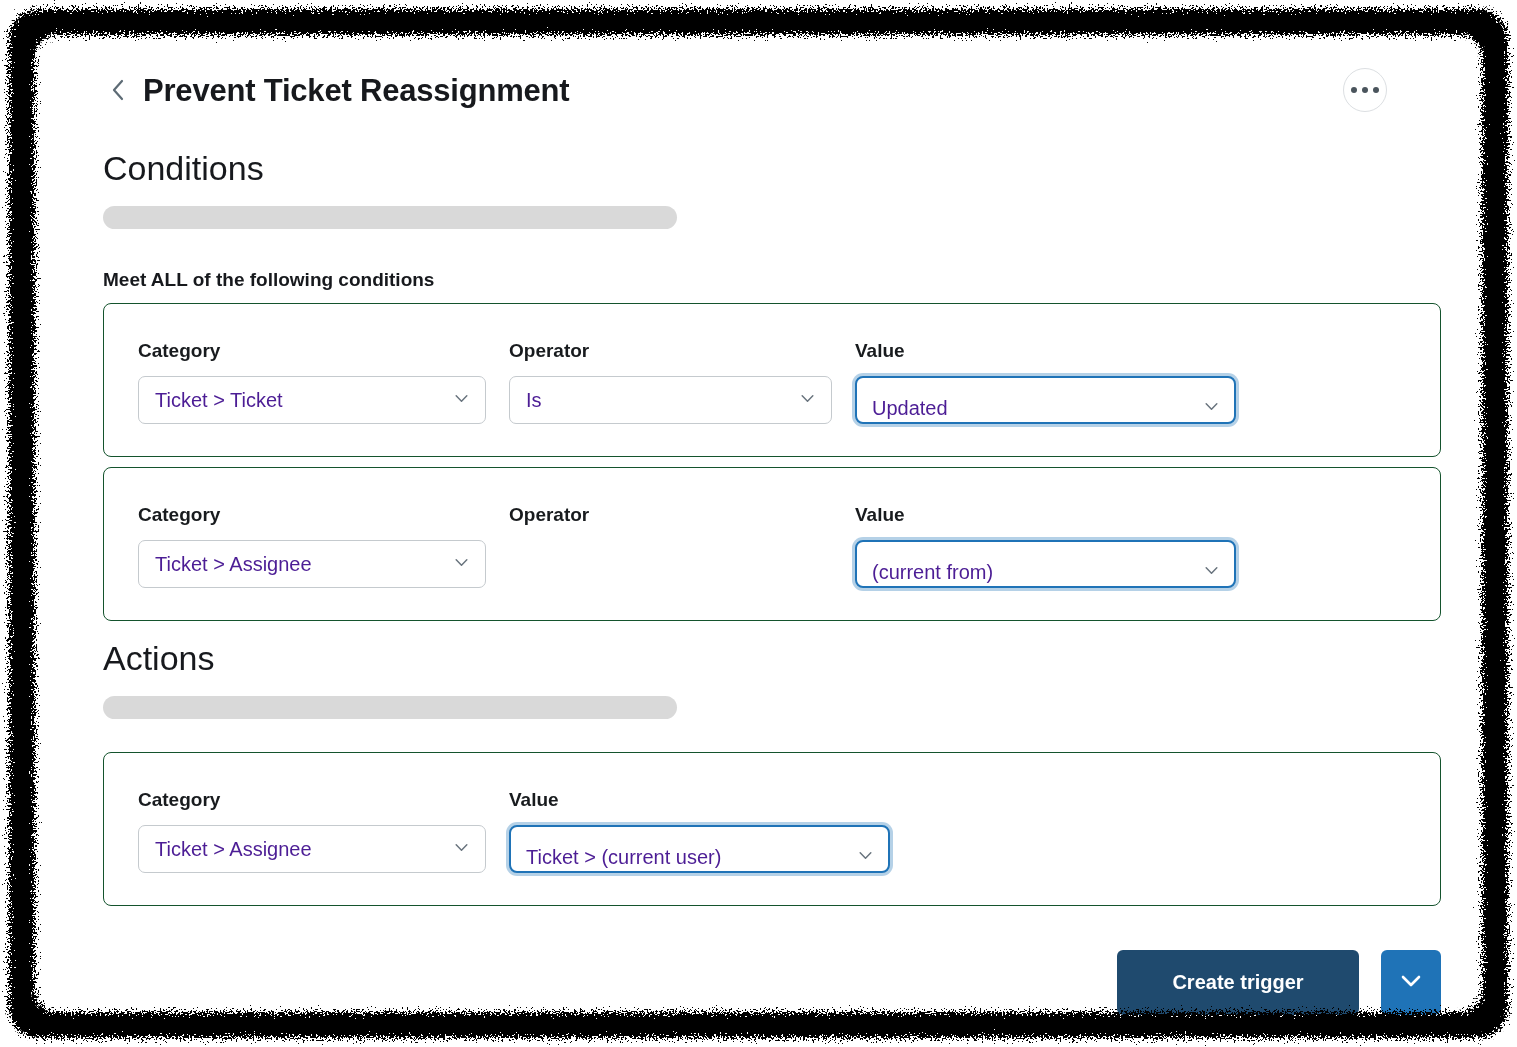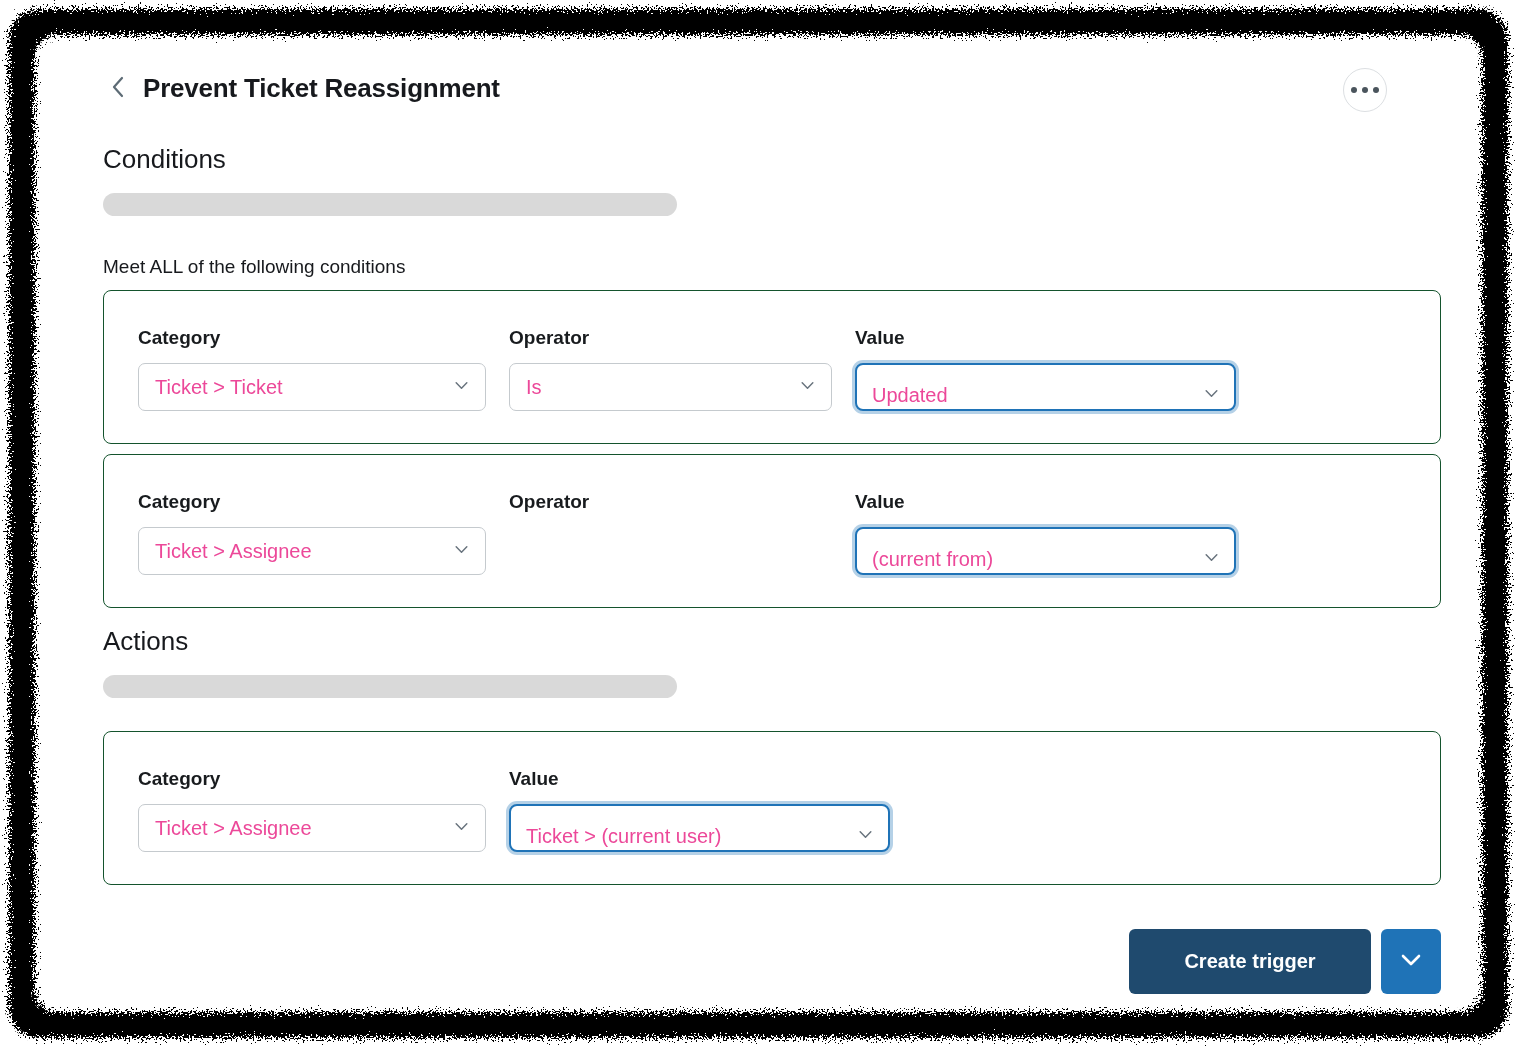--- a/index.html
+++ b/index.html
@@ -15,62 +15,62 @@
     width: 1450px; height: 977px;
     background: #ffffff;
     border-radius: 22px;
     padding: 0 44px 0 68px;
     z-index: 10;
   }
 
   
   .header-row { display: flex; align-items: center; gap: 14px; padding-top: 38px; padding-left: 6px; position: relative; }
   .back-btn { background: none; border: none; cursor: pointer; display: flex; align-items: center; padding: 0; }
-  h1.title { font-size: 26px; font-weight: 700; letter-spacing: -0.2px; color: #17191d; }
+  h1.title { font-size: 31px; font-weight: 700; letter-spacing: -0.2px; color: #17191d; }
   .more-btn {
     position: absolute; top: 33px; right: 54px;
     width: 44px; height: 44px; border-radius: 50%;
     background: #ffffff; border: 1px solid #dcdfe2;
     display: flex; align-items: center; justify-content: center; gap: 5px;
     cursor: pointer;
   }
   .dot { width: 6px; height: 6px; border-radius: 50%; background: #4a545c; }
 
   
-  h2.section { font-size: 26px; font-weight: 400; color: #17191d; }
+  h2.section { font-size: 34px; font-weight: 400; color: #17191d; }
   .h-conditions { margin-top: 40px; }
   .h-actions { margin-top: 18px; }
   .skeleton { width: 574px; height: 23px; border-radius: 12px; background: #d9d9d9; margin-top: 18px; }
-  .match-text { margin-top: 40px; font-size: 19px; font-weight: 400; color: #17191d; }
+  .match-text { margin-top: 40px; font-size: 19px; font-weight: 700; color: #17191d; }
 
   
   .card {
     border: 1px solid #14532d; border-radius: 8px; background: #ffffff;
     padding: 36px 34px 32px 34px; margin-top: 12px;
   }
   .card.cond2 { margin-top: 10px; }
   .card.action { margin-top: 33px; }
   .grid3 { display: grid; grid-template-columns: 348px 323px 381px; column-gap: 23px; }
   .grid2 { display: grid; grid-template-columns: 348px 381px; column-gap: 23px; }
   .field label { display: block; font-size: 19px; font-weight: 700; color: #181b1e; margin-bottom: 14px; }
   .select {
     height: 48px; border: 1px solid #c5cace; border-radius: 7px; background: #ffffff;
     display: flex; align-items: center; justify-content: space-between;
     padding: 0 15px 0 16px; cursor: pointer;
-    font-size: 20px; color: #ec4899;
+    font-size: 20px; color: #4c1d95;
   }
   .select .chev { flex: 0 0 auto; margin-left: 10px; }
   .select.focused {
     border: 2px solid #1f73b7; border-radius: 8px;
     box-shadow: 0 0 0 3px rgba(31,115,183,0.33);
     padding: 16px 14px 0 15px;
   }
 
   
-  .footer { display: flex; justify-content: flex-end; align-items: center; gap: 10px; margin-top: 44px; }
+  .footer { display: flex; justify-content: flex-end; align-items: center; gap: 22px; margin-top: 44px; }
   .btn-primary {
     width: 242px; height: 65px; background: #1f4a6e; color: #ffffff;
     font-family: "Liberation Sans", sans-serif;
     font-size: 20px; font-weight: 700; border: none; border-radius: 6px; cursor: pointer;
   }
   .btn-split {
     width: 60px; height: 65px; background: #1f73b7; border: none; border-radius: 6px;
     display: flex; align-items: center; justify-content: center; cursor: pointer;
   }
 </style>

